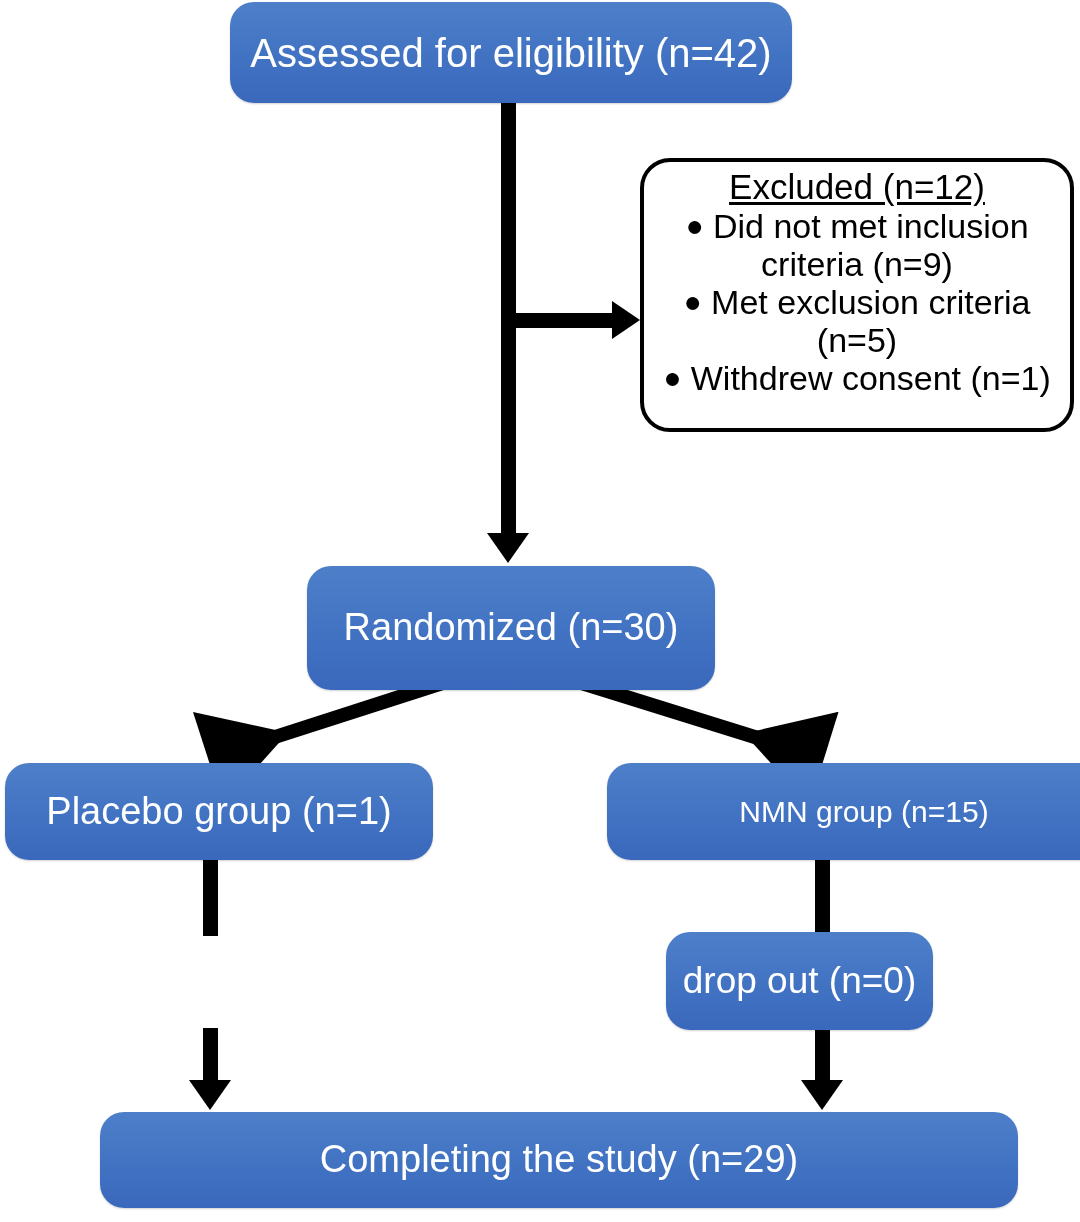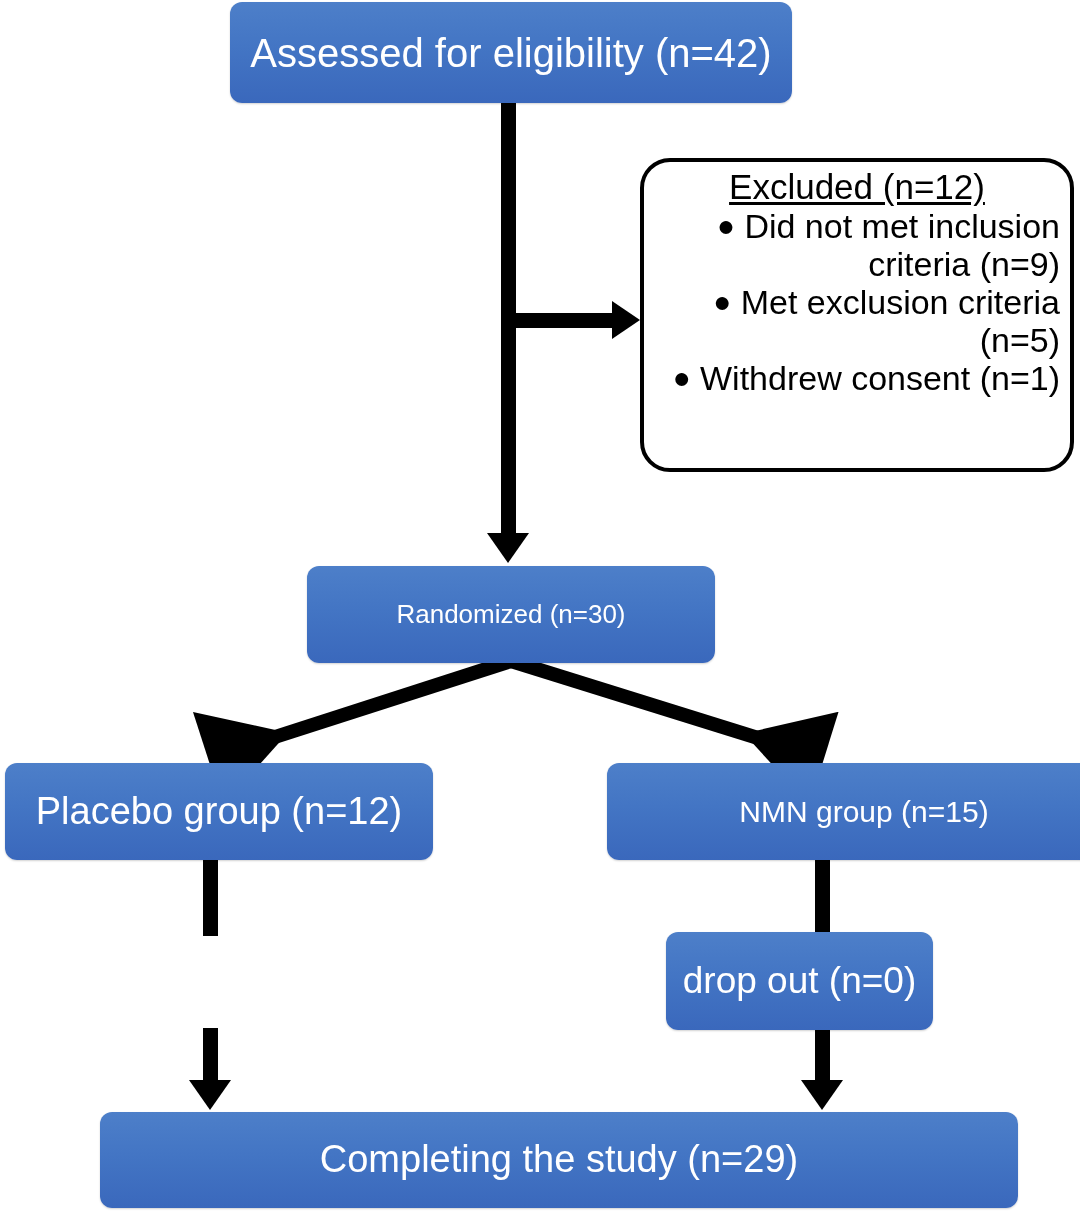--- a/index.html
+++ b/index.html
@@ -18,39 +18,39 @@
   }
   .node {
     position: absolute;
     box-sizing: border-box;
     display: flex;
     align-items: center;
     justify-content: center;
     text-align: right;
     color: #ffffff;
     background: linear-gradient(to bottom, #4d7fc9 0%, #4375c4 45%, #3a68bc 100%);
-    border-radius: 12px;
+    border-radius: 24px;
     box-shadow: 0 1px 2px rgba(0,0,0,0.18);
     line-height: 1.05;
     white-space: nowrap;
     z-index: 3;
   }
   .node-label {
     display: block;
     padding: 0 10px;
   }
 
   
   #node-assessed {
     left: 230px; top: 2px; width: 562px; height: 101px;
     font-size: 40px;
   }
   #node-randomized {
-    left: 307px; top: 566px; width: 408px; height: 97px;
-    font-size: 26px;
+    left: 307px; top: 566px; width: 408px; height: 124px;
+    font-size: 38px;
   }
   #node-placebo {
     left: 5px; top: 763px; width: 428px; height: 97px;
     font-size: 38px;
   }
   #node-nmn {
     left: 607px; top: 763px; width: 514px; height: 97px;
     font-size: 30px;
   }
   #node-dropout-left {
@@ -63,42 +63,42 @@
   }
   #node-completing {
     left: 80px; top: 1112px; width: 918px; height: 96px;
     font-size: 38px;
     margin-left: 20px;
   }
 
   
   #node-excluded {
     position: absolute;
-    left: 640px; top: 158px; width: 434px; height: 314px;
+    left: 640px; top: 158px; width: 434px; height: 274px;
     box-sizing: border-box;
     background: #ffffff;
     border: 4px solid #000000;
     border-radius: 30px;
     color: #000000;
     z-index: 4;
     padding: 6px 10px 0 10px;
     overflow: hidden;
   }
   #excluded-title {
     text-align: center;
     font-size: 35px;
     line-height: 1.08;
     text-decoration: underline;
     text-underline-offset: 3px;
     margin-bottom: 1px;
   }
   .excl-item {
     font-size: 34px;
     line-height: 1.12;
-    text-align: right;
+    text-align: center;
     margin: 0;
     padding: 0;
   }
   .excl-item .bullet {
     font-size: 30px;
     line-height: 1;
     vertical-align: 2px;
     letter-spacing: 0;
   }
 
@@ -182,21 +182,21 @@
     <p class="excl-item"><span class="bullet">●</span> <span>Did not met inclusion criteria (n=9)</span></p>
     <p class="excl-item"><span class="bullet">●</span> <span>Met exclusion criteria (n=5)</span></p>
     <p class="excl-item"><span class="bullet">●</span> <span>Withdrew consent (n=1)</span></p>
   </div>
 
   <div class="node" id="node-randomized">
     <span class="node-label">Randomized (n=30)</span>
   </div>
 
   <div class="node" id="node-placebo">
-    <span class="node-label">Placebo group (n=12)</span>
+    <span class="node-label">Placebo group (n=1)</span>
   </div>
 
   <div class="node" id="node-nmn">
     <span class="node-label">NMN group (n=15)</span>
   </div>
 
 
   <div class="node" id="node-dropout-right">
     <span class="node-label">drop out (n=0)</span>
   </div>

